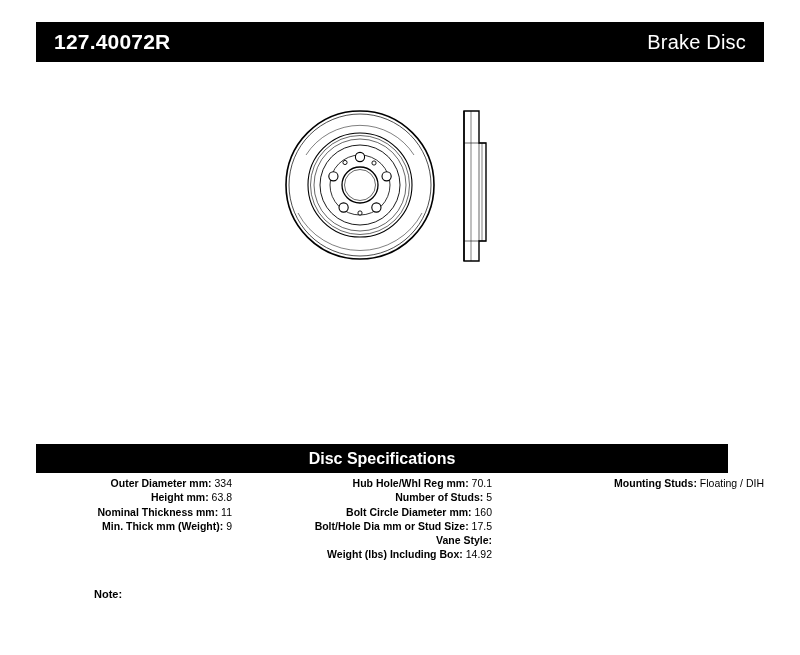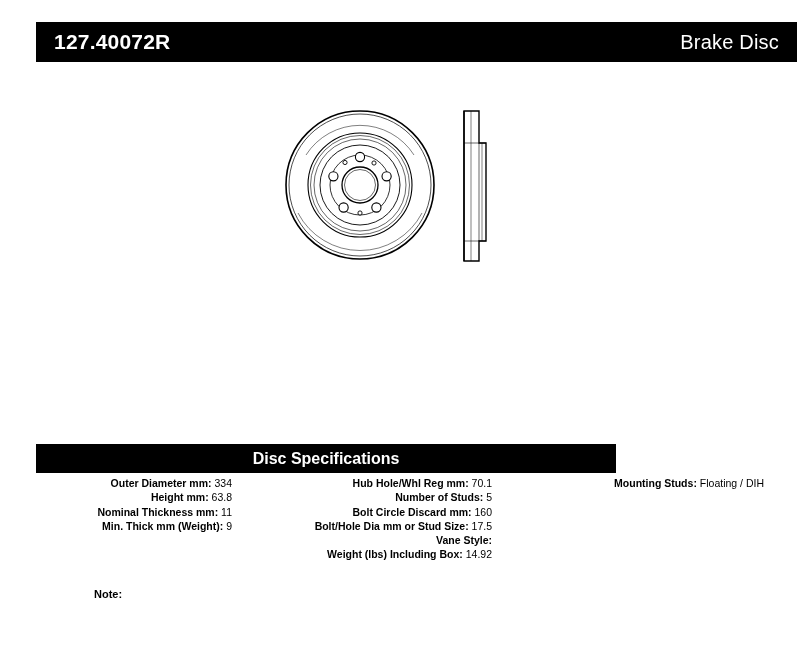--- a/index.html
+++ b/index.html
@@ -18,21 +18,20 @@
 
   
   .header-bar {
     position: absolute;
     left: 36px;
     top: 22px;
     width: 728px;
     height: 40px;
     background: #000000;
     color: #ffffff;
-    padding-left: 33px;
   }
   .header-part {
     position: absolute;
     left: 18px;
     top: 50%;
     transform: translateY(-50%);
     font-size: 21px;
     font-weight: bold;
     letter-spacing: 0.2px;
     white-space: nowrap;
@@ -55,21 +54,21 @@
     top: 95px;
     width: 330px;
     height: 185px;
   }
 
   
   .spec-bar {
     position: absolute;
     left: 36px;
     top: 444px;
-    width: 580px;
+    width: 692px;
     height: 29px;
     background: #000000;
     color: #ffffff;
   }
   .spec-bar-label {
     position: absolute;
     left: 0;
     right: 0;
     top: 50%;
     transform: translateY(-50%);
@@ -205,21 +204,21 @@
   <div class="spec-col spec-col-mid">
     <div class="spec-row">
       <span>Hub Hole/Whl Reg mm: </span>
       <span class="spec-val">70.1</span>
     </div>
     <div class="spec-row">
       <span>Number of Studs: </span>
       <span class="spec-val">5</span>
     </div>
     <div class="spec-row">
-      <span>Bolt Circle Discard mm: </span>
+      <span>Bolt Circle Diameter mm: </span>
       <span class="spec-val">160</span>
     </div>
     <div class="spec-row">
       <span>Bolt/Hole Dia mm or Stud Size: </span>
       <span class="spec-val">17.5</span>
     </div>
     <div class="spec-row">
       <span>Vane Style:</span>
       <span class="spec-val"></span>
     </div>

